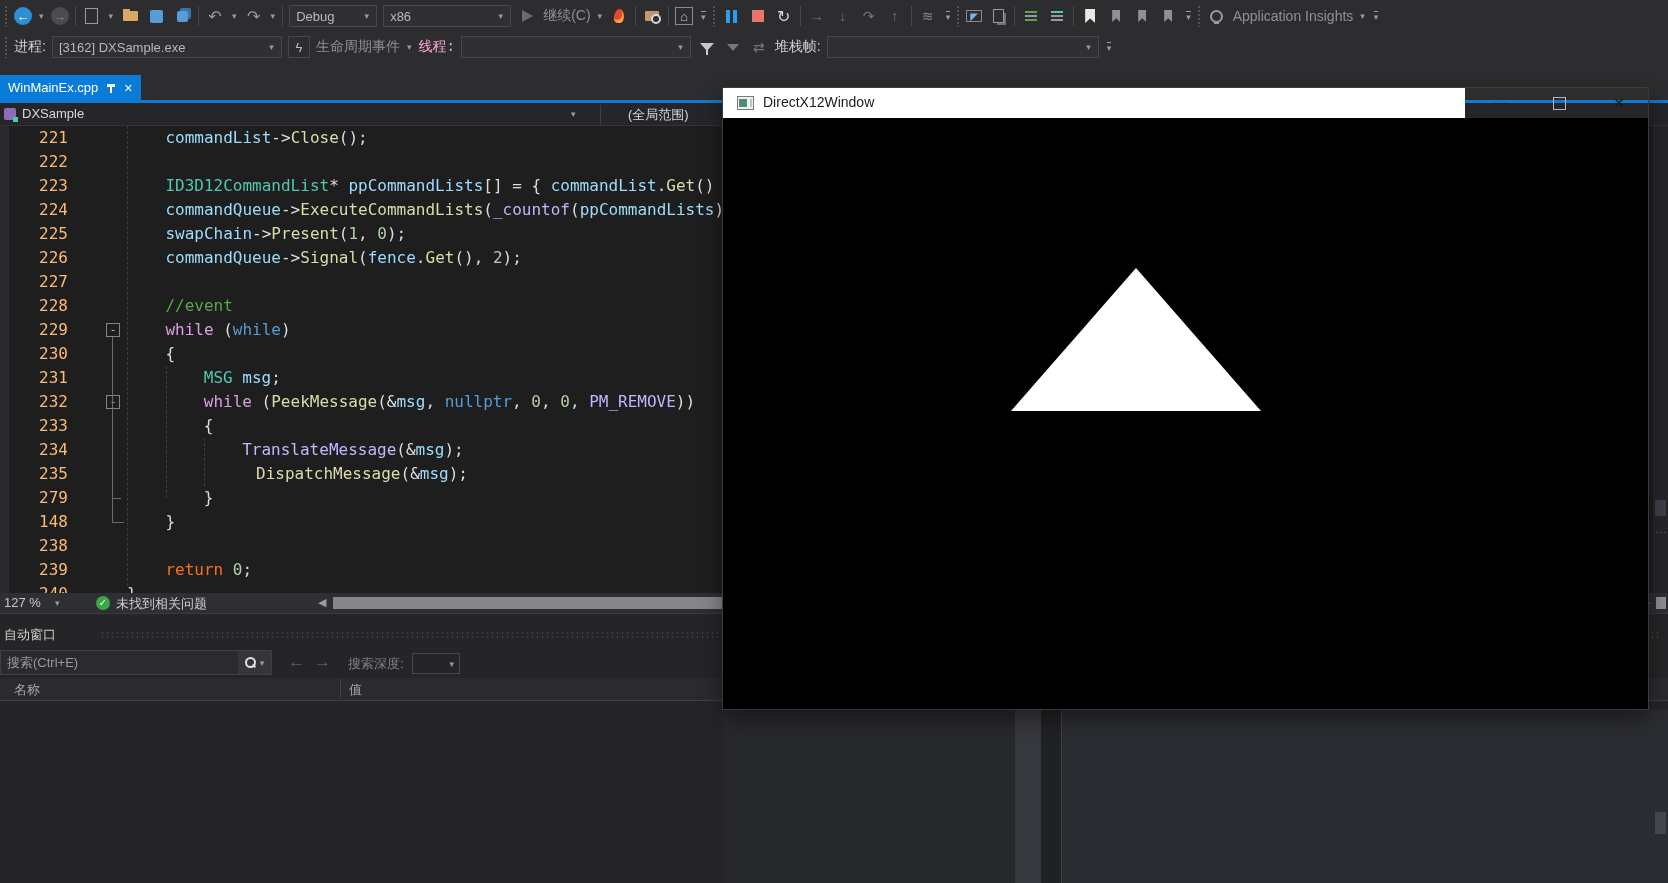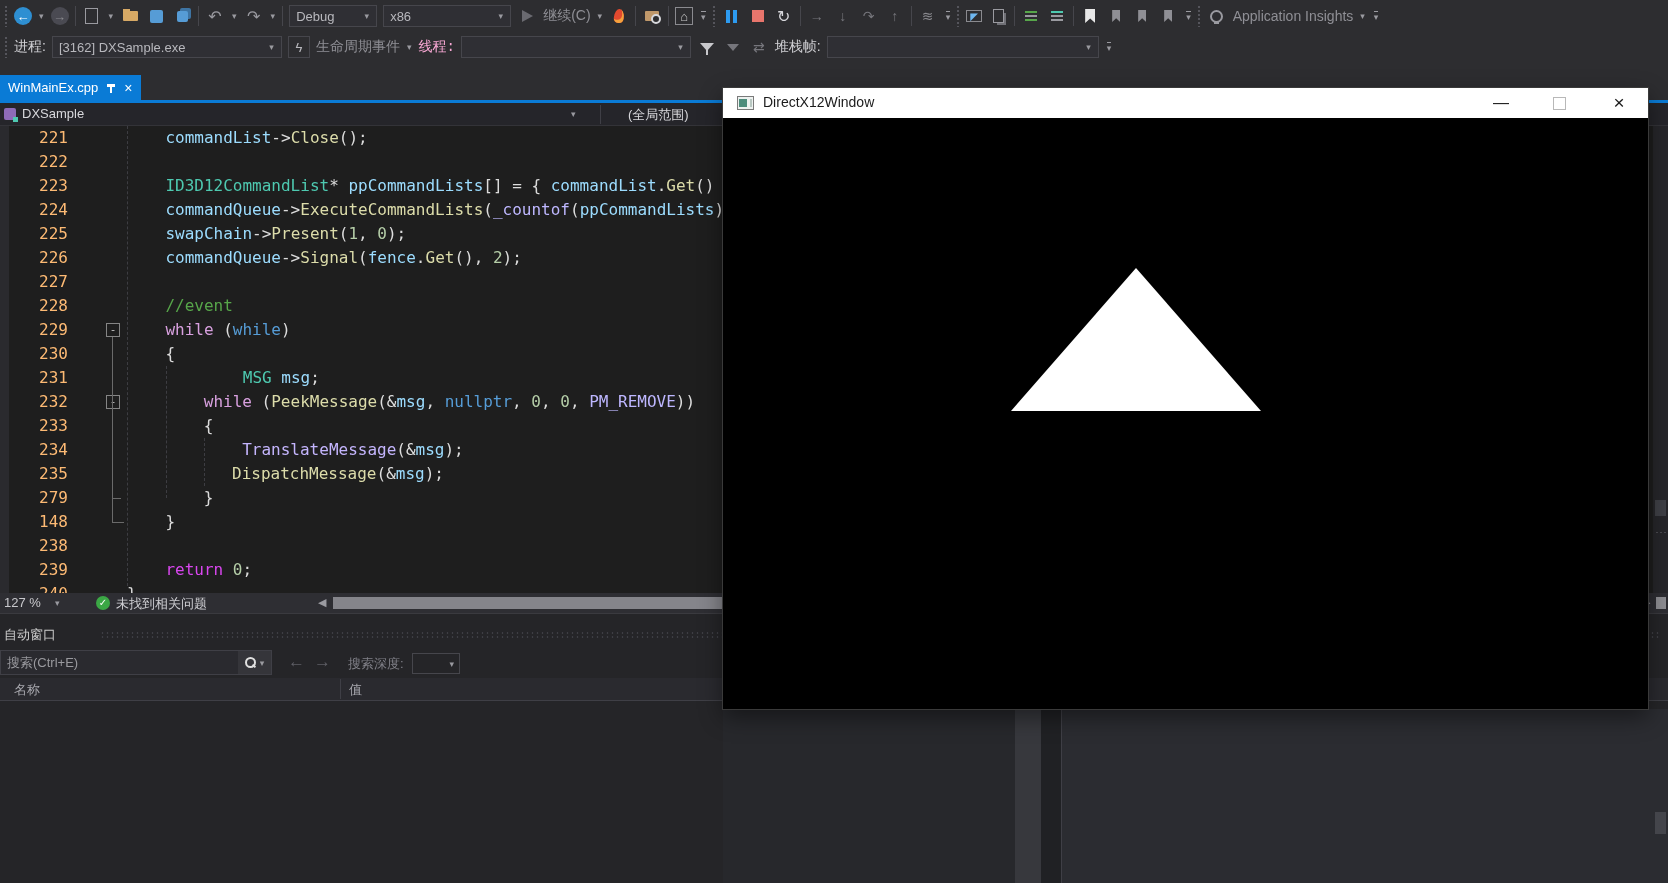--- a/index.html
+++ b/index.html
@@ -142,21 +142,21 @@
   
   .br { position:absolute; top:709px; left:723px; width:945px; height:174px; background:#27282c; z-index:3; }
   .br .s1 { position:absolute; left:292px; top:0; width:26px; height:174px; background:#37383d; }
   .br .s2 { position:absolute; left:318px; top:0; width:20px; height:174px; background:#202124; }
   .br .s3 { position:absolute; left:338px; top:0; width:607px; height:174px; background:#2b2c31; border-left:1px solid #3f3f46; }
   .br .thumb { position:absolute; right:2px; top:103px; width:11px; height:22px; background:#44454b; }
 
   
   .dxwin { position:absolute; left:723px; top:88px; width:925px; height:621px; z-index:5;
            box-shadow:0 0 0 1px #3a3a3a, 0 8px 22px rgba(0,0,0,.45); }
-  .dxtitle { position:absolute; left:0; top:0; width:925px; height:30px; background:#ffffff; }
+  .dxtitle { position:absolute; left:0; top:0; width:742px; height:30px; background:#ffffff; }
   .dxicon { position:absolute; left:14px; top:8px; width:17px; height:14px; background:#eef2f0; border:1px solid #7a7a7a; }
   .dxicon::before { content:""; position:absolute; left:1px; top:2px; width:8px; height:8px; background:#4E8D7C; }
   .dxicon::after { content:""; position:absolute; right:1px; top:2px; width:2px; height:8px; background:#b9c8c2; }
   .dxname { position:absolute; left:40px; top:6px; color:#1b1b1b; font-size:14px; }
   .dxbtn { position:absolute; top:0; width:46px; height:30px; display:flex; align-items:center; justify-content:center; }
   .dxmin { left:755px; color:#1b1b1b; font-size:16px; }
   .dxmax { left:813px; }
   .dxmax::before { content:""; width:11px; height:11px; border:1px solid #b8b8b8; display:block; }
   .dxclose { left:873px; color:#1b1b1b; font-size:19px; }
   .dxclient { position:absolute; left:0; top:30px; width:925px; height:591px; background:#000; }
@@ -279,29 +279,29 @@
         <div class="cl" style="top: 0px;"><span class="ln">221</span><span class="ct" style="left: 165.4px; text-align: center;"><span style="color: rgb(156, 220, 254);">commandList</span><span style="color: rgb(220, 220, 220);">-&gt;</span><span style="color: rgb(220, 220, 170);">Close</span><span style="color: rgb(220, 220, 220);">();</span></span></div>
         <div class="cl" style="top: 24px;"><span class="ln">222</span><span class="ct" style="left: 127px;"></span></div>
         <div class="cl" style="top: 48px;"><span class="ln">223</span><span class="ct" style="left: 165.4px;"><span style="color: rgb(78, 201, 176);">ID3D12CommandList</span><span style="color: rgb(220, 220, 220);">* </span><span style="color: rgb(156, 220, 254);">ppCommandLists</span><span style="color: rgb(220, 220, 220);">[] = { </span><span style="color: rgb(156, 220, 254);">commandList</span><span style="color: rgb(220, 220, 220);">.</span><span style="color: rgb(220, 220, 170);">Get</span><span style="color: rgb(220, 220, 220);">() };</span></span></div>
         <div class="cl" style="top: 72px;"><span class="ln">224</span><span class="ct" style="left: 165.4px;"><span style="color: rgb(156, 220, 254);">commandQueue</span><span style="color: rgb(220, 220, 220);">-&gt;</span><span style="color: rgb(220, 220, 170);">ExecuteCommandLists</span><span style="color: rgb(220, 220, 220);">(</span><span style="color: rgb(190, 183, 255);">_countof</span><span style="color: rgb(220, 220, 220);">(</span><span style="color: rgb(156, 220, 254);">ppCommandLists</span><span style="color: rgb(220, 220, 220);">), </span><span style="color: rgb(156, 220, 254);">ppCommandLists</span><span style="color: rgb(220, 220, 220);">);</span></span></div>
         <div class="cl" style="top: 96px;"><span class="ln">225</span><span class="ct" style="left: 165.4px;"><span style="color: rgb(156, 220, 254);">swapChain</span><span style="color: rgb(220, 220, 220);">-&gt;</span><span style="color: rgb(220, 220, 170);">Present</span><span style="color: rgb(220, 220, 220);">(</span><span style="color: rgb(181, 206, 168);">1</span><span style="color: rgb(220, 220, 220);">, </span><span style="color: rgb(181, 206, 168);">0</span><span style="color: rgb(220, 220, 220);">);</span></span></div>
         <div class="cl" style="top: 120px;"><span class="ln">226</span><span class="ct" style="left: 165.4px;"><span style="color: rgb(156, 220, 254);">commandQueue</span><span style="color: rgb(220, 220, 220);">-&gt;</span><span style="color: rgb(220, 220, 170);">Signal</span><span style="color: rgb(220, 220, 220);">(</span><span style="color: rgb(156, 220, 254);">fence</span><span style="color: rgb(220, 220, 220);">.</span><span style="color: rgb(220, 220, 170);">Get</span><span style="color: rgb(220, 220, 220);">(), </span><span style="color: rgb(181, 206, 168);">2</span><span style="color: rgb(220, 220, 220);">);</span></span></div>
         <div class="cl" style="top: 144px;"><span class="ln">227</span><span class="ct" style="left: 127px;"></span></div>
         <div class="cl" style="top: 168px;"><span class="ln">228</span><span class="ct" style="left: 165.4px;"><span style="color: rgb(87, 166, 74);">//event</span></span></div>
         <div class="cl" style="top: 192px;"><span class="ln">229</span><span class="foldbox">-</span><span class="ct" style="left: 165.4px;"><span style="color: rgb(216, 160, 223);">while</span><span style="color: rgb(220, 220, 220);"> (</span><span style="color: rgb(86, 156, 214);">while</span><span style="color: rgb(220, 220, 220);">)</span></span></div>
         <div class="cl" style="top: 216px;"><span class="ln">230</span><span class="ct" style="left: 165.4px;"><span style="color: rgb(220, 220, 220);">{</span></span></div>
-        <div class="cl" style="top: 240px;"><span class="ln">231</span><span class="ct" style="left: 203.8px; margin-left: 39px;"><span style="color: rgb(78, 201, 176);">MSG</span><span style="color: rgb(220, 220, 220);"> </span><span style="color: rgb(156, 220, 254);">msg</span><span style="color: rgb(220, 220, 220);">;</span></span></div>
+        <div class="cl" style="top: 240px;"><span class="ln">231</span><span class="ct" style="left: 203.8px;"><span style="color: rgb(78, 201, 176);">MSG</span><span style="color: rgb(220, 220, 220);"> </span><span style="color: rgb(156, 220, 254);">msg</span><span style="color: rgb(220, 220, 220);">;</span></span></div>
         <div class="cl" style="top: 264px;"><span class="ln">232</span><span class="foldbox">-</span><span class="ct" style="left: 203.8px;"><span style="color: rgb(216, 160, 223);">while</span><span style="color: rgb(220, 220, 220);"> (</span><span style="color: rgb(220, 220, 170);">PeekMessage</span><span style="color: rgb(220, 220, 220);">(&amp;</span><span style="color: rgb(156, 220, 254);">msg</span><span style="color: rgb(220, 220, 220);">, </span><span style="color: rgb(86, 156, 214);">nullptr</span><span style="color: rgb(220, 220, 220);">, </span><span style="color: rgb(181, 206, 168);">0</span><span style="color: rgb(220, 220, 220);">, </span><span style="color: rgb(181, 206, 168);">0</span><span style="color: rgb(220, 220, 220);">, </span><span style="color: rgb(190, 183, 255);">PM_REMOVE</span><span style="color: rgb(220, 220, 220);">))</span></span></div>
         <div class="cl" style="top: 288px;"><span class="ln">233</span><span class="ct" style="left: 203.8px;"><span style="color: rgb(220, 220, 220);">{</span></span></div>
         <div class="cl" style="top: 312px;"><span class="ln">234</span><span class="ct" style="left: 242.2px;"><span style="color: #c4b5fd;">TranslateMessage</span><span style="color: rgb(220, 220, 220);">(&amp;</span><span style="color: rgb(156, 220, 254);">msg</span><span style="color: rgb(220, 220, 220);">);</span></span></div>
-        <div class="cl" style="top: 336px;"><span class="ln">235</span><span class="ct" style="left: 232px;"><span style="color: rgb(220, 220, 170);">DispatchMessage</span><span style="color: rgb(220, 220, 220);">(&amp;</span><span style="color: rgb(156, 220, 254);">msg</span><span style="color: rgb(220, 220, 220);">);</span></span></div>
+        <div class="cl" style="top: 336px;"><span class="ln">235</span><span class="ct" style="left: 256px;"><span style="color: rgb(220, 220, 170);">DispatchMessage</span><span style="color: rgb(220, 220, 220);">(&amp;</span><span style="color: rgb(156, 220, 254);">msg</span><span style="color: rgb(220, 220, 220);">);</span></span></div>
         <div class="cl" style="top: 360px;"><span class="ln">279</span><span class="ct" style="left: 203.8px;"><span style="color: rgb(220, 220, 220);">}</span></span></div>
         <div class="cl" style="top: 384px;"><span class="ln">148</span><span class="ct" style="left: 165.4px;"><span style="color: rgb(220, 220, 220);">}</span></span></div>
         <div class="cl" style="top: 408px;"><span class="ln">238</span><span class="ct" style="left: 127px;"></span></div>
-        <div class="cl" style="top: 432px;"><span class="ln">239</span><span class="ct" style="left: 165.4px;"><span style="color: #d946ef;">return</span><span style="color: rgb(220, 220, 220);"> </span><span style="color: rgb(181, 206, 168);">0</span><span style="color: rgb(220, 220, 220);">;</span></span></div>
+        <div class="cl" style="top: 432px;"><span class="ln">239</span><span class="ct" style="left: 165.4px;"><span style="color: #f97316;">return</span><span style="color: rgb(220, 220, 220);"> </span><span style="color: rgb(181, 206, 168);">0</span><span style="color: rgb(220, 220, 220);">;</span></span></div>
         <div class="cl" style="top: 456px;"><span class="ln">240</span><span class="ct" style="left: 127px;"><span style="color: rgb(220, 220, 220);">}</span></span></div>
       </div>
 
     <div class="guide" style="left:127px; top:0; height:460px;"></div>
     <div class="guide" style="left:166px; top:240px; height:132px;"></div>
     <div class="guide" style="left:204px; top:312px; height:48px;"></div>
     <div class="foldline" style="top:211px; height:186px;"></div>
     <div class="foldfoot" style="top:396px; width:12px;"></div>
     <div class="foldfoot" style="top:372px; width:9px;"></div>
     <div class="vscroll">

